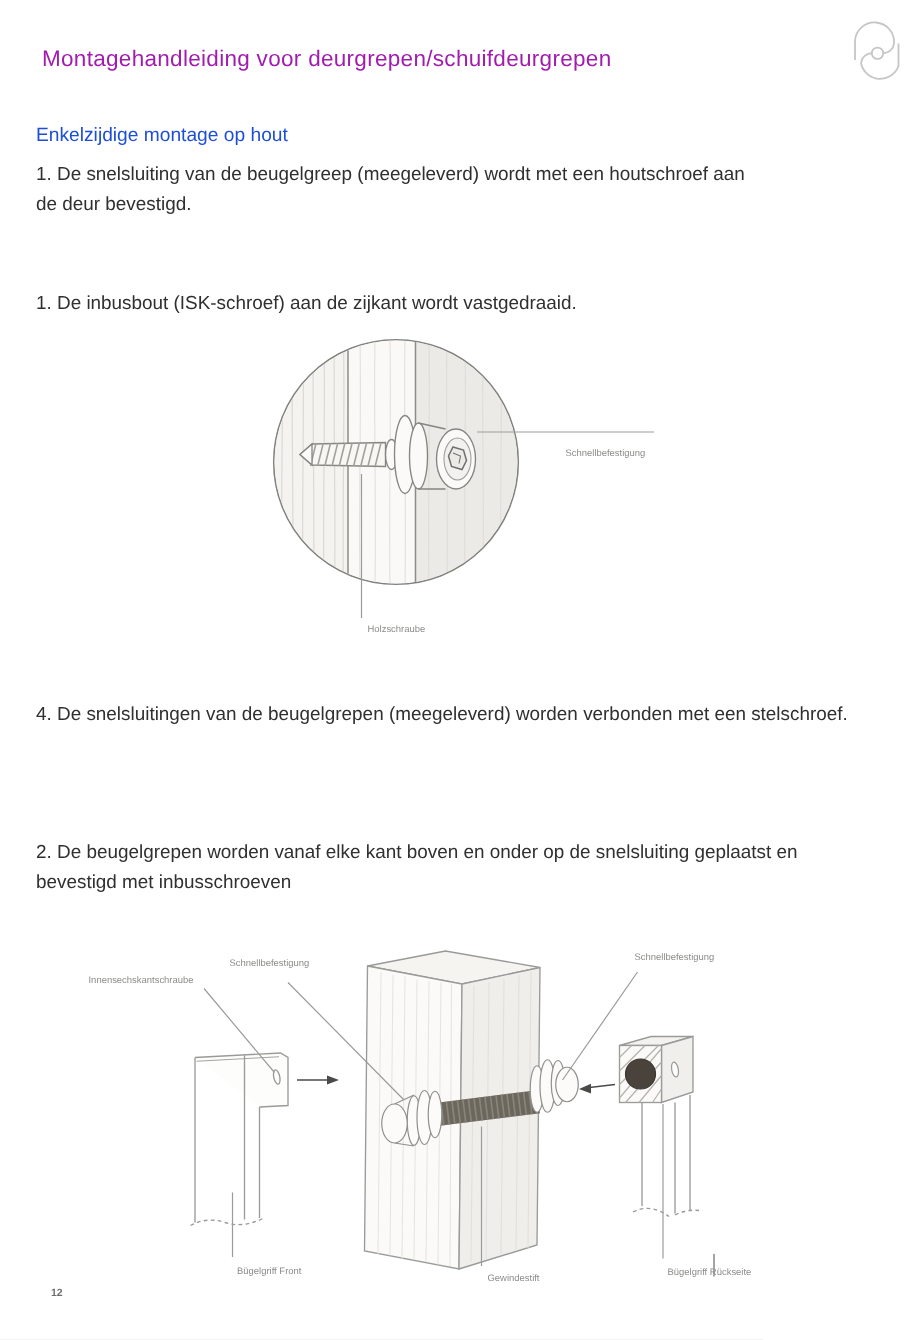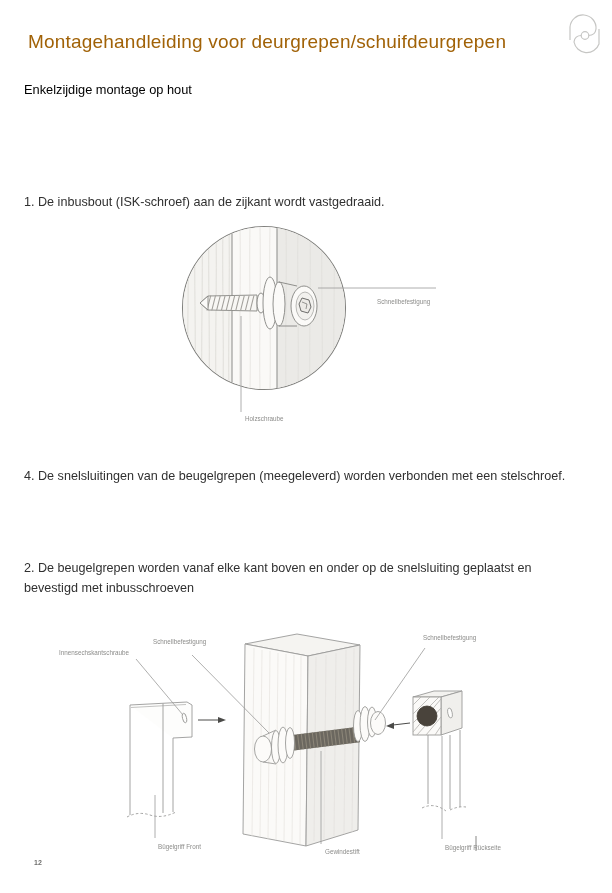--- a/index.html
+++ b/index.html
@@ -4,25 +4,25 @@
 <style>
   html,body { margin:0; padding:0; background:#e9e9e9; }
   .page {
     position:relative; width:612px; height:893px; margin:0 auto;
     background:#ffffff; overflow:hidden;
     font-family:"Liberation Sans", sans-serif;
     color:#2f2f2f;
   }
   .doc-title {
     position:absolute; left:28px; top:31px;
-    font-size:19px; letter-spacing:0.2px; color:#a16207; white-space:nowrap;
+    font-size:15px; letter-spacing:0.2px; color:#a21caf; white-space:nowrap;
   }
   .sec-heading {
     position:absolute; left:24px;
-    font-size:12.8px; color:#000000; white-space:nowrap;
+    font-size:12.8px; color:#1d4ed8; white-space:nowrap;
   }
   .para { position:absolute; left:24px; font-size:12.6px; color:#303030; }
   .para .ln { line-height:20px; white-space:nowrap; }
   .logo { position:absolute; left:560px; top:6px; }
   .fig1 { position:absolute; left:150px; top:216px; }
   .fig2 { position:absolute; left:24px; top:623px; }
   .page-num {
     position:absolute; left:34px; top:859px;
     font-size:7px; font-weight:bold; color:#6f6f6d;
   }
@@ -39,20 +39,24 @@
   <svg class="logo" width="44" height="52" viewBox="0 0 44 52">
     <g fill="none" stroke="#c6c6c4" stroke-width="1.2">
       <path d="M10,34 L10,21 A13,13 0 0 1 36,23 C35.5,27 32.5,29.5 28.5,29.5 L22,29.5"></path>
       <path d="M39,23 L39,38 A13,13 0 0 1 14,36 C14.5,32 17.5,29.5 21.5,29.5 L27,29.5"></path>
       <circle cx="25" cy="29.5" r="3.8" fill="#ffffff"></circle>
     </g>
   </svg>
 
   <div class="sec-heading" style="top:82px">Enkelzijdige montage op hout</div>
 
+  <div class="para" style="top:106px">
+    <div class="ln">1. De snelsluiting van de beugelgreep (meegeleverd) wordt met een houtschroef aan</div>
+    <div class="ln">de deur bevestigd.</div>
+  </div>
   <div class="para" style="top:192px">
     <div class="ln">1. De inbusbout (ISK-schroef) aan de zijkant wordt vastgedraaid.</div>
   </div>
 
   <svg class="fig1" width="300" height="212" viewBox="0 0 300 212">
     <defs>
       <clipPath id="circClip">
           <circle cx="114" cy="92" r="81"></circle>
         </clipPath>
     </defs>

